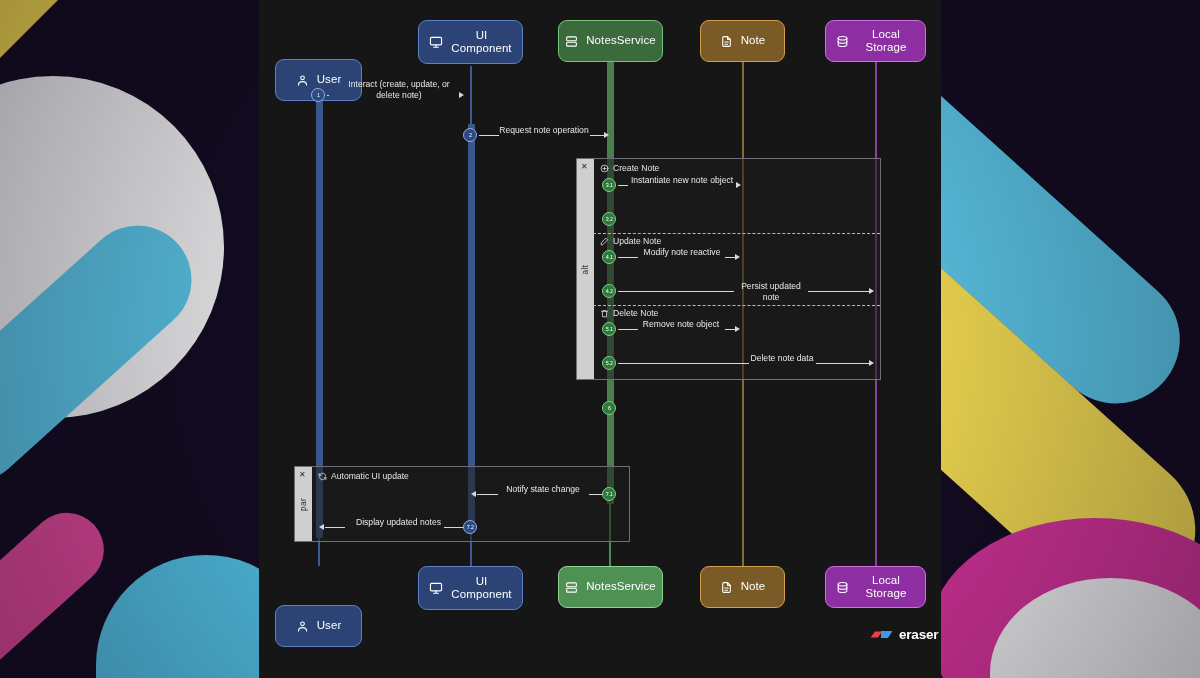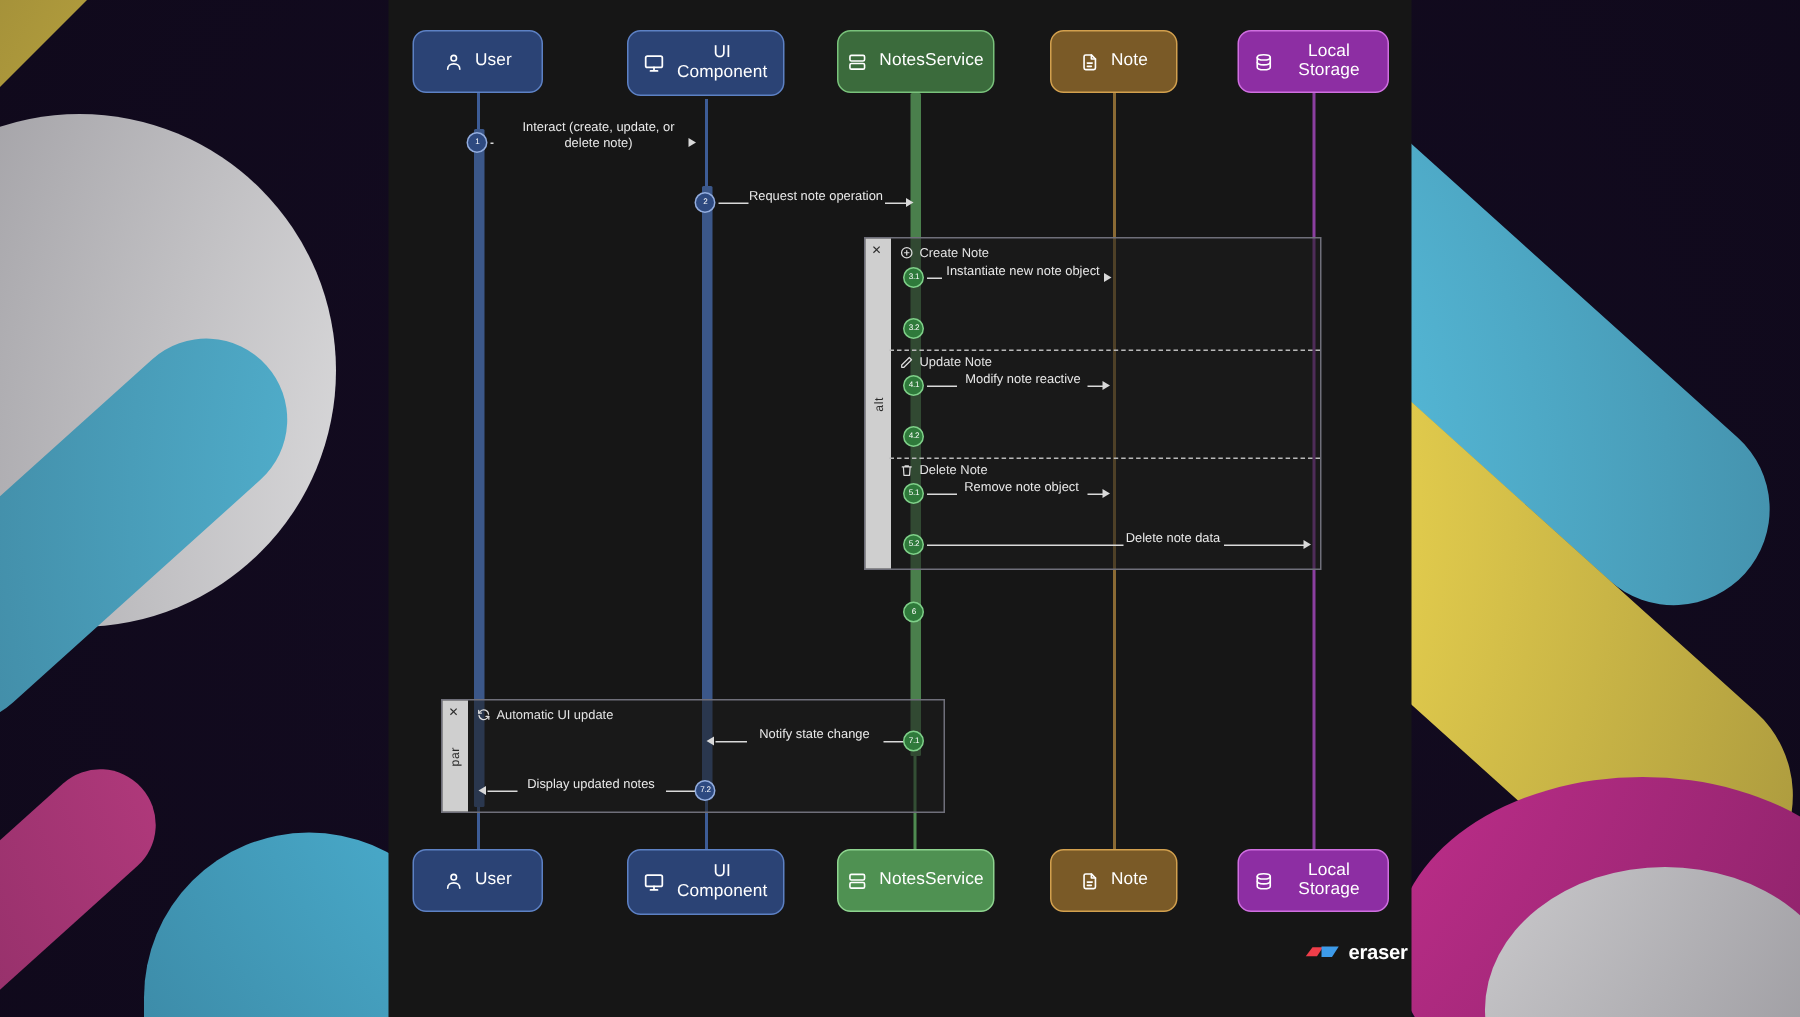--- a/index.html
+++ b/index.html
@@ -37,21 +37,21 @@
             background:#161616; }
 
   
   .pbox { position:absolute; display:flex; align-items:center; justify-content:center;
           gap:8px; border-radius:9px; border:1.4px solid; padding:0 10px;
           color:#fff; font-size:11.5px; letter-spacing:.1px; }
   .pbox .glyph { flex:0 0 auto; display:flex; align-items:center; }
   .pbox svg { display:block; }
   .pbox .lbl { line-height:1.15; text-align:center; white-space:pre-line; }
 
-  .p-user   { background:#2b4375; border-color:#5d81c4; }
+  .p-user   { background:#2b4375; border-color:#5d81c4;margin-top:39px; }
   .p-ui     { background:#2b4375; border-color:#5d81c4; }
   .p-svc    { background:#3b6b3c; border-color:#79c27b; }
   .p-svc-b  { background:#4f9152; border-color:#8ed48f; }
   .p-note   { background:#7a5a27; border-color:#d2a04e; }
   .p-store  { background:#8d2ea3; border-color:#cf6fe0; }
 
   
   .lifeline { position:absolute; width:1.4px; }
   .ll-blue   { background:#3d5c96; }
   .ll-green  { background:#4f8b51; }
@@ -241,20 +241,26 @@
     </div>
 
     <div class="msg" style="left:351px; top:249px; width:135px;">
       <div class="line" style="left:8px; width:20px;"></div>
       <div class="line" style="left:115px; width:11px;"></div>
       <div class="arrowhead ah-r" style="left:125px;"></div>
       <div class="cap" style="left:26px; top:-2px; width:92px;">Modify note reactive</div>
     </div>
     <div class="badge bg-green" style="left:350.3px; top:257px;">4.1</div>
 
+    <div class="msg" style="left:351px; top:283px; width:268px;">
+      <div class="line" style="left:8px; width:116px;"></div>
+      <div class="line" style="left:198px; width:63px;"></div>
+      <div class="arrowhead ah-r" style="left:259px;"></div>
+      <div class="cap" style="left:120px; top:-2px; width:82px;">Persist updated note</div>
+    </div>
     <div class="badge bg-green" style="left:350.3px; top:291px;">4.2</div>
 
     <div class="divider" style="left:334px; top:305px; width:287px;"></div>
 
     <div class="sec-head" style="left:341px; top:308px;">
       <span class="ico">
         <svg width="9" height="9" viewBox="0 0 24 24" fill="none" stroke="#dcdcdc" stroke-width="2.2" stroke-linecap="round" stroke-linejoin="round">
           <path d="M4 6h16M9 6V4h6v2M6 6l1 15h10l1-15"></path>
           </svg>
       </span>
@@ -303,21 +309,21 @@
       <div class="line" style="left:118px; width:21px;"></div>
       <div class="arrowhead ah-l" style="left:0px;"></div>
       <div class="cap" style="left:25px; top:-2px; width:94px;">Notify state change</div>
     </div>
     <div class="badge bg-green" style="left:350.3px; top:494px;">7.1</div>
 
     <div class="msg" style="left:60px; top:519px; width:152px;">
       <div class="line" style="left:6px; width:20px;"></div>
       <div class="line" style="left:125px; width:25px;"></div>
       <div class="arrowhead ah-l" style="left:0px;"></div>
-      <div class="cap" style="left:24px; top:-2px; width:102px;">Display updated notes</div>
+      <div class="cap" style="left:24px; top:-2px; width:102px;text-align:right;">Display updated notes</div>
     </div>
     <div class="badge bg-blue" style="left:211.3px; top:527px;">7.2</div>
 
     <div class="pbox p-user" style="left:16px; top:566px; width:87px; height:42px;">
       <span class="glyph">
         <svg width="13" height="13" viewBox="0 0 24 24" fill="none" stroke="#fff" stroke-width="2" stroke-linecap="round" stroke-linejoin="round">
           <circle cx="12" cy="7" r="3.4"></circle>
             <path d="M4.5 20.5c0-4.2 3.4-6.5 7.5-6.5s7.5 2.3 7.5 6.5"></path>
         </svg>
       </span>

